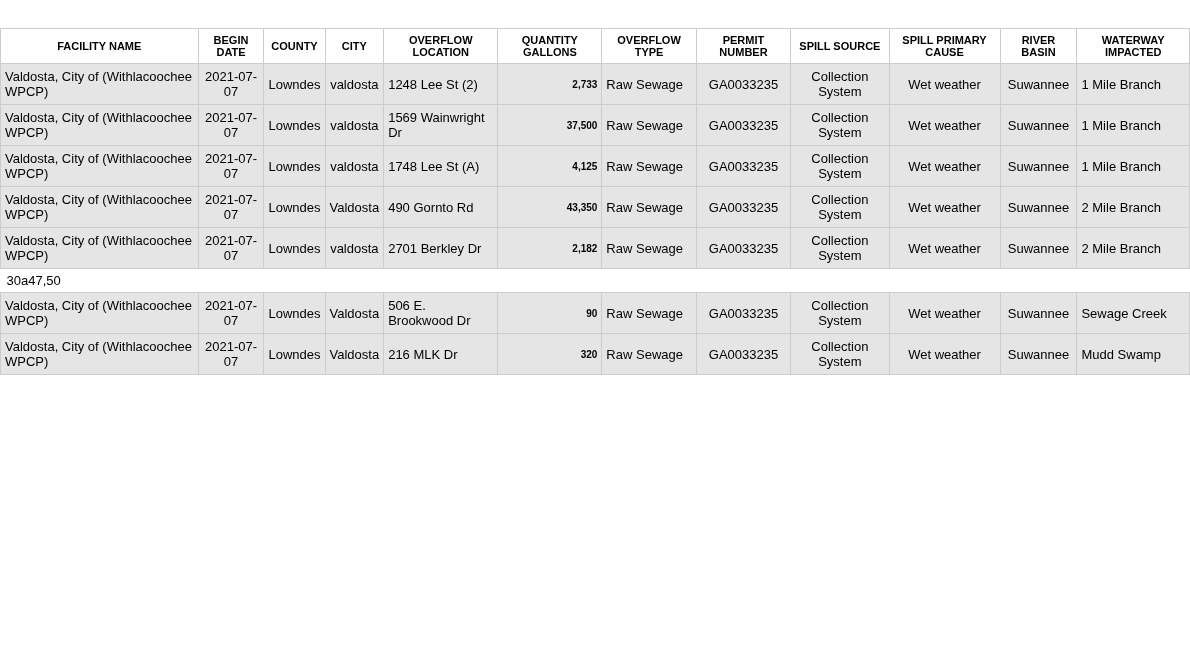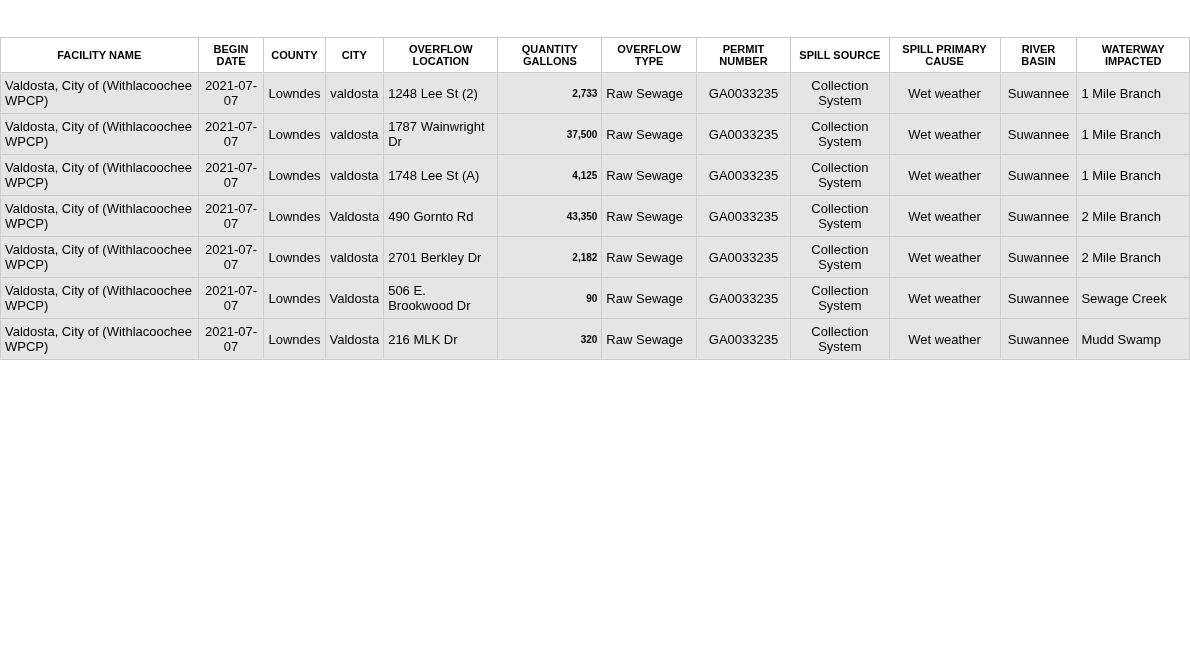--- a/index.html
+++ b/index.html
@@ -14,21 +14,21 @@
       padding: 8px 10px;
       font-size: 14px;
       color: #000;
     }
     .header a {
       color: #00f;
     }
     table {
       width: 100%;
       border-collapse: collapse;
-      margin-top: 21px;
+      margin-top: 12px;
     }
     thead tr {
       background: #fff;
     }
     thead th {
       border: 1px solid #ccc;
       padding: 5px 4px;
       text-align: center;
       font-size: 11px;
       font-weight: bold;
@@ -100,21 +100,21 @@
         <td class="center">Collection System</td>
         <td class="center">Wet weather</td>
         <td class="center">Suwannee</td>
         <td>1 Mile Branch</td>
       </tr>
       <tr>
         <td>Valdosta, City of (Withlacoochee WPCP)</td>
         <td class="center">2021-07-07</td>
         <td class="center">Lowndes</td>
         <td class="center">valdosta</td>
-        <td>1787 Wainwright Dr</td>
+        <td>1569 Wainwright Dr</td>
         <td class="qty">37,500</td>
         <td>Raw Sewage</td>
         <td class="center">GA0033235</td>
         <td class="center">Collection System</td>
         <td class="center">Wet weather</td>
         <td class="center">Suwannee</td>
         <td>1 Mile Branch</td>
       </tr>
       <tr>
         <td>Valdosta, City of (Withlacoochee WPCP)</td>
@@ -151,20 +151,23 @@
         <td class="center">valdosta</td>
         <td>2701 Berkley Dr</td>
         <td class="qty">2,182</td>
         <td>Raw Sewage</td>
         <td class="center">GA0033235</td>
         <td class="center">Collection System</td>
         <td class="center">Wet weather</td>
         <td class="center">Suwannee</td>
         <td>2 Mile Branch</td>
       </tr>
+      <tr class="note-row">
+        <td colspan="12" class="note-cell">30a47,50</td>
+      </tr>
       <tr>
         <td>Valdosta, City of (Withlacoochee WPCP)</td>
         <td class="center">2021-07-07</td>
         <td class="center">Lowndes</td>
         <td class="center">Valdosta</td>
         <td>506 E. Brookwood Dr</td>
         <td class="qty">90</td>
         <td>Raw Sewage</td>
         <td class="center">GA0033235</td>
         <td class="center">Collection System</td>

